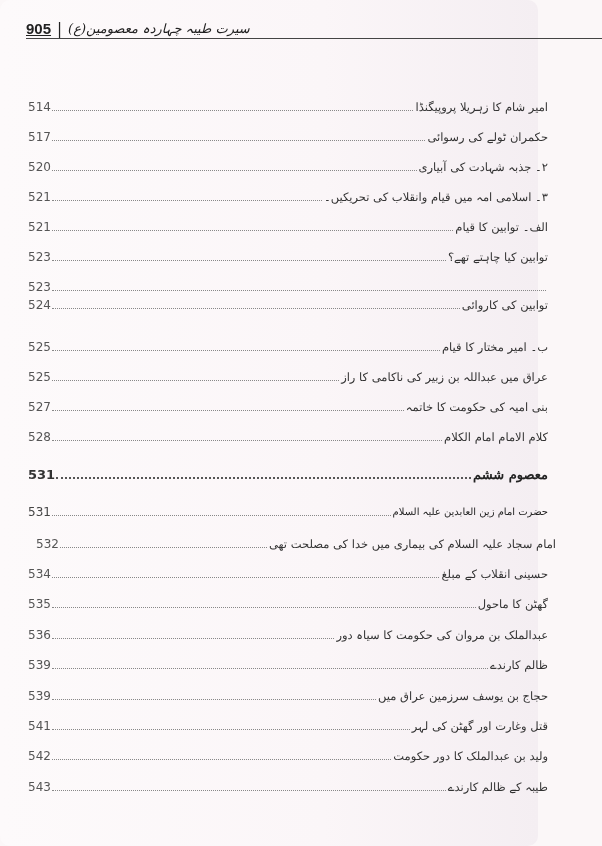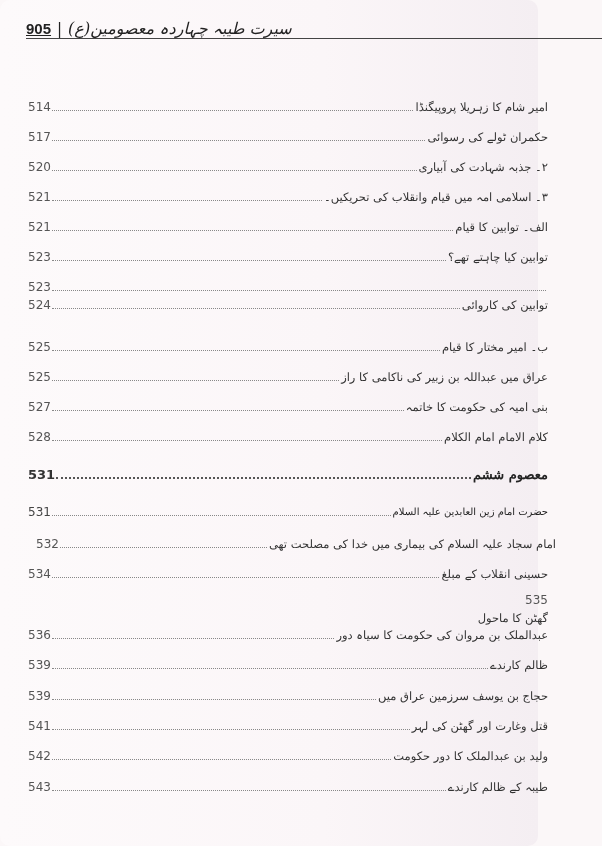--- a/index.html
+++ b/index.html
@@ -22,21 +22,21 @@
   }
   .header .pagenum {
     font-family: "Liberation Sans", sans-serif;
     font-size: 15px; font-weight: bold; color: #222;
     text-decoration: underline;
     margin-right: 6px; line-height: 18px;
   }
   .header .sep { font-size: 15px; color: #222; margin-right: 6px; line-height: 18px; }
   .header .book-title {
     font-family: "DejaVu Serif", serif;
-    font-size: 16px; font-style: italic; color: #222; line-height: 18px;
+    font-size: 13px; font-style: italic; color: #222; line-height: 18px;
   }
   .toc { position: absolute; left: 0; top: 0; width: 602px; }
   .row {
     position: absolute; left: 28px; width: 520px; height: 18px;
     display: flex; align-items: flex-end;
   }
   .row .num {
     font-family: "DejaVu Sans", sans-serif;
     font-size: 12px; color: #555; line-height: 14px; flex: 0 0 auto;
   }
@@ -138,21 +138,21 @@
       <div class="row" style="top: 533px; margin-left: 8px;">
         <span class="num">532</span>
         <span class="dots"></span>
         <span class="title">امام سجاد علیہ السلام کی بیماری میں خدا کی مصلحت تھی</span>
       </div>
       <div class="row" style="top: 563px;">
         <span class="num">534</span>
         <span class="dots"></span>
         <span class="title">حسینی انقلاب کے مبلغ</span>
       </div>
-      <div class="row" style="top: 593px; flex-direction: column;">
+      <div class="row" style="top: 593px;">
         <span class="num">535</span>
         <span class="dots"></span>
         <span class="title">گھٹن کا ماحول</span>
       </div>
       <div class="row" style="top: 624px;">
         <span class="num">536</span>
         <span class="dots"></span>
         <span class="title">عبدالملک بن مروان کی حکومت کا سیاہ دور</span>
       </div>
       <div class="row" style="top: 654px;">

